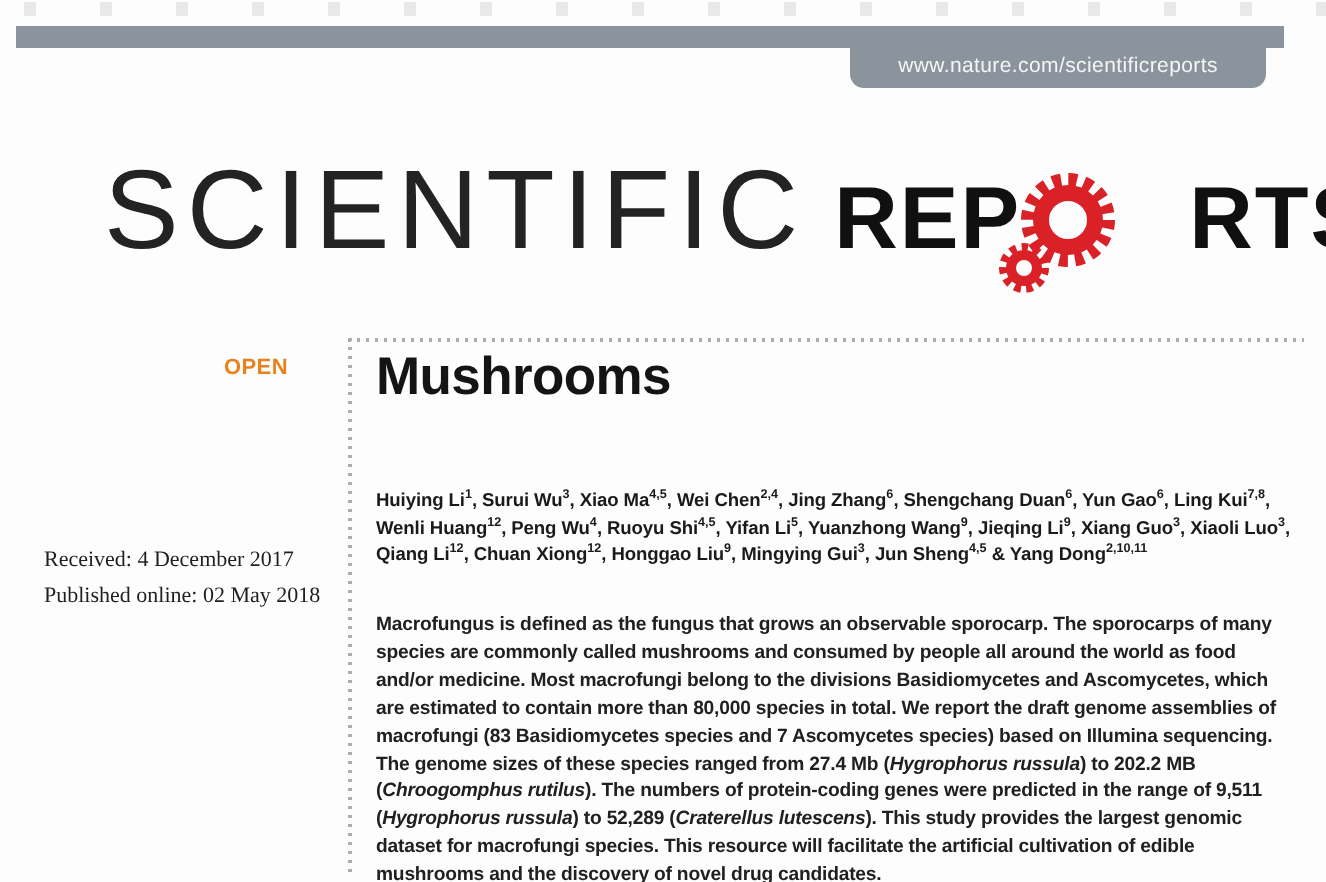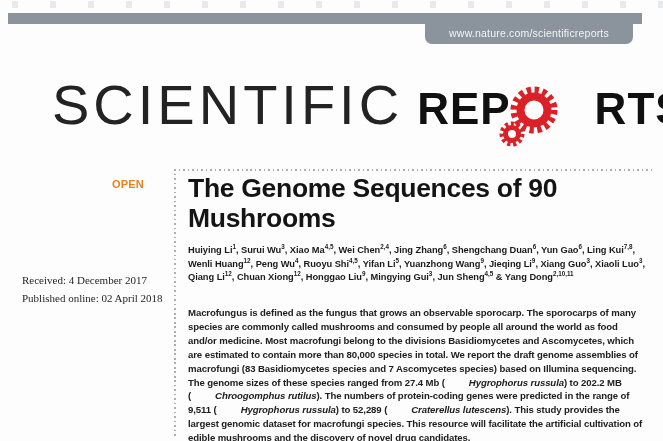--- a/index.html
+++ b/index.html
@@ -35,21 +35,21 @@
     color:var(--orange,#e8821f);letter-spacing:.2px;}
 
   
   .title{position:absolute;left:188px;top:174px;width:432px;font-weight:700;
     font-size:26.5px;line-height:29.5px;letter-spacing:-.3px;color:#141414;}
   .authors{position:absolute;left:188px;top:244px;width:458px;font-weight:700;
     font-size:9.3px;line-height:13.6px;letter-spacing:-.05px;color:#1a1a1a;}
   .authors sup{font-size:6.3px;line-height:0;letter-spacing:0;}
   .abstract{position:absolute;left:188px;top:306px;width:455px;font-weight:600;
     font-size:9.6px;line-height:13.9px;letter-spacing:-.1px;color:#202020;text-align:left;}
-  .abstract em{padding-left:24px;}
+  .abstract em{}
 
   
   .dates{position:absolute;left:22px;top:272px;width:160px;
     font-family:Liberation Serif, serif;font-size:11px;line-height:17.6px;color:#1f1f1f;}
 </style>
 </head>
 <body>
 
 <div id="page" style="--bar: #8b949c; --orange: #e8821f; --gear: #da2128;">
 
@@ -70,25 +70,24 @@
       </svg></span><span class="logo-bold">RTS</span>
   </div>
 
   <div class="rule-h"></div>
   <div class="rule-v"></div>
 
   <div class="open-badge">OPEN</div>
 
   <div class="dates">
     <div>Received: 4 December 2017</div>
-    <div>Published online: 02 April 2018</div>
+    <div>Published online: 02 May 2018</div>
   </div>
 
   <h1 class="title" style="margin:0">
-      <div>The Genome Sequences of 90</div>
       <div>Mushrooms</div>
     </h1>
 
   <div class="authors"><span>Huiying Li</span><sup>1</sup><span>, Surui Wu</span><sup>3</sup><span>, Xiao Ma</span><sup>4,5</sup><span>, Wei Chen</span><sup>2,4</sup><span>, Jing Zhang</span><sup>6</sup><span>, Shengchang Duan</span><sup>6</sup><span>, Yun Gao</span><sup>6</sup><span>, Ling Kui</span><sup>7,8</sup><span>, Wenli Huang</span><sup>12</sup><span>, Peng Wu</span><sup>4</sup><span>, Ruoyu Shi</span><sup>4,5</sup><span>, Yifan Li</span><sup>5</sup><span>, Yuanzhong Wang</span><sup>9</sup><span>, Jieqing Li</span><sup>9</sup><span>, Xiang Guo</span><sup>3</sup><span>, Xiaoli Luo</span><sup>3</sup><span>, Qiang Li</span><sup>12</sup><span>, Chuan Xiong</span><sup>12</sup><span>, Honggao Liu</span><sup>9</sup><span>, Mingying Gui</span><sup>3</sup><span>, Jun Sheng</span><sup>4,5</sup><span> &amp; Yang Dong</span><sup>2,10,11</sup></div>
 
   <div class="abstract"><span>Macrofungus is defined as the fungus that grows an observable sporocarp. The sporocarps of many species are commonly called mushrooms and consumed by people all around the world as food and/or medicine. Most macrofungi belong to the divisions Basidiomycetes and Ascomycetes, which are estimated to contain more than 80,000 species in total. We report the draft genome assemblies of macrofungi (83 Basidiomycetes species and 7 Ascomycetes species) based on Illumina sequencing. The genome sizes of these species ranged from 27.4 Mb (</span><em>Hygrophorus russula</em><span>) to 202.2 MB (</span><em>Chroogomphus rutilus</em><span>). The numbers of protein-coding genes were predicted in the range of 9,511 (</span><em>Hygrophorus russula</em><span>) to 52,289 (</span><em>Craterellus lutescens</em><span>). This study provides the largest genomic dataset for macrofungi species. This resource will facilitate the artificial cultivation of edible mushrooms and the discovery of novel drug candidates.</span></div>
 
 </div>
 
 </body></html>

